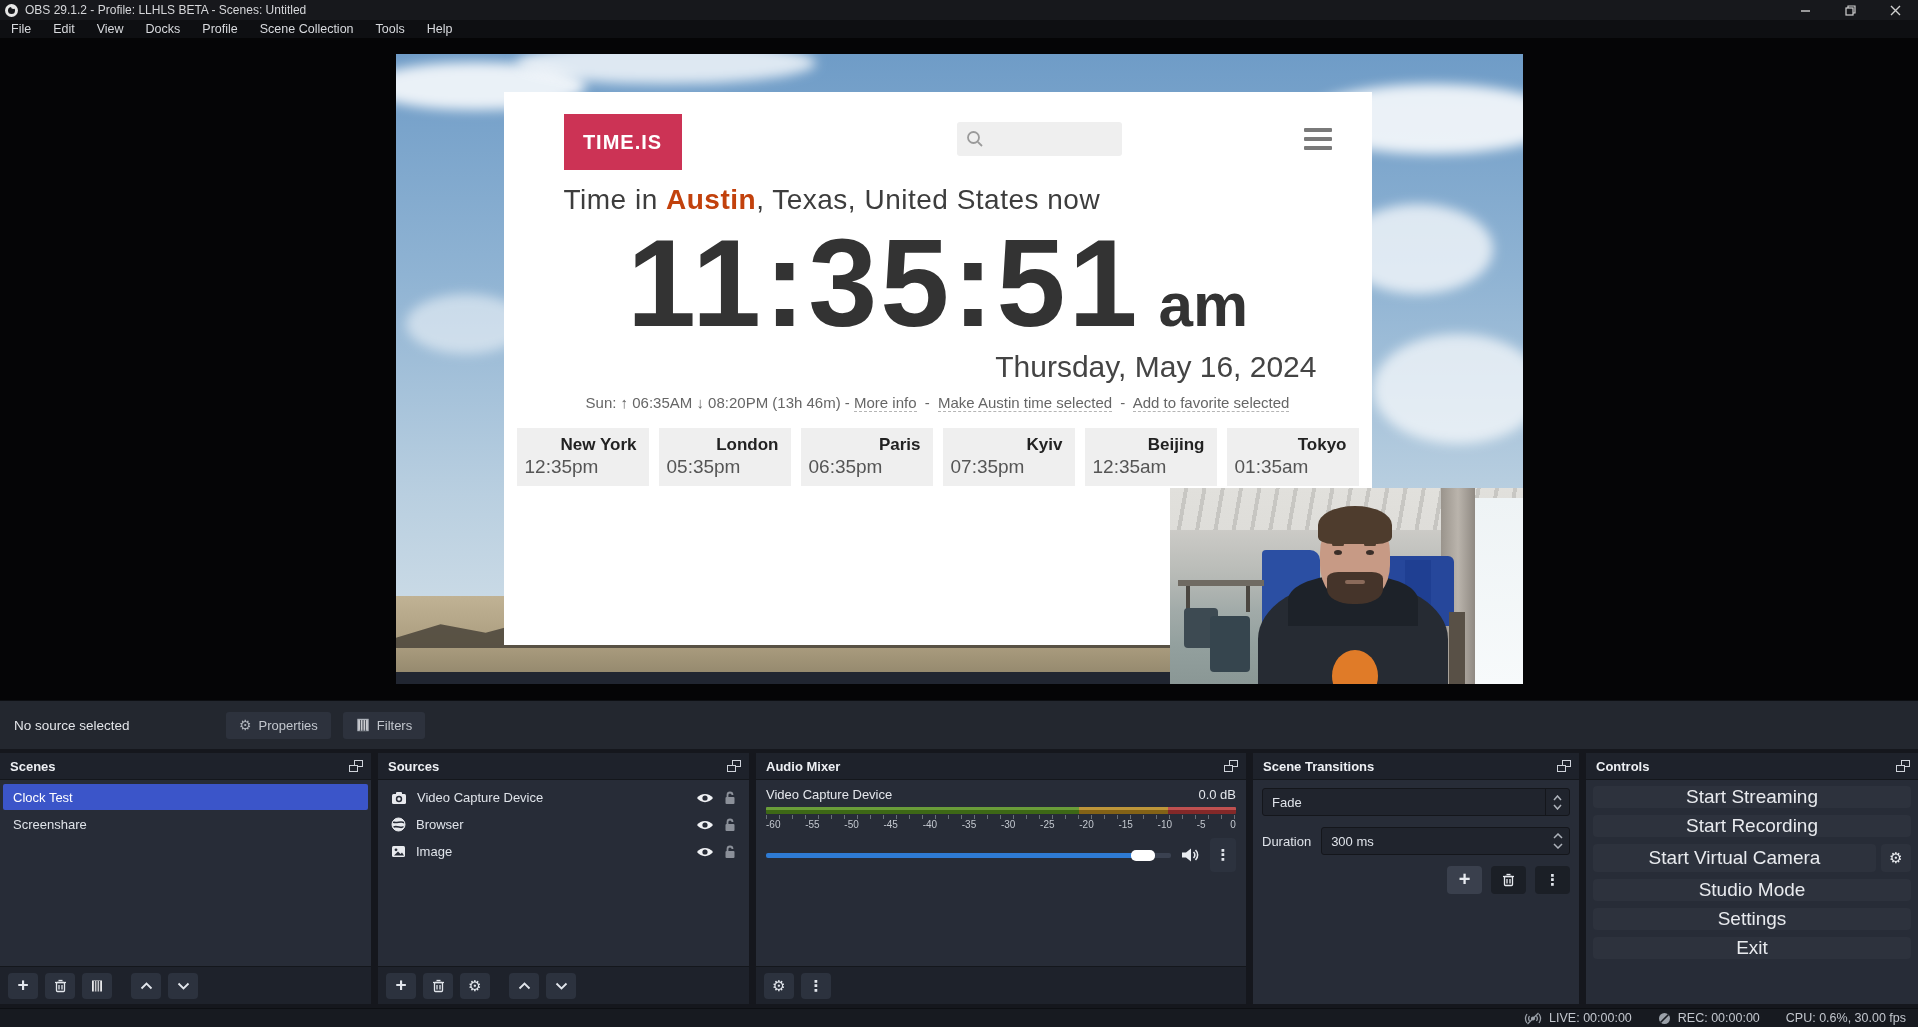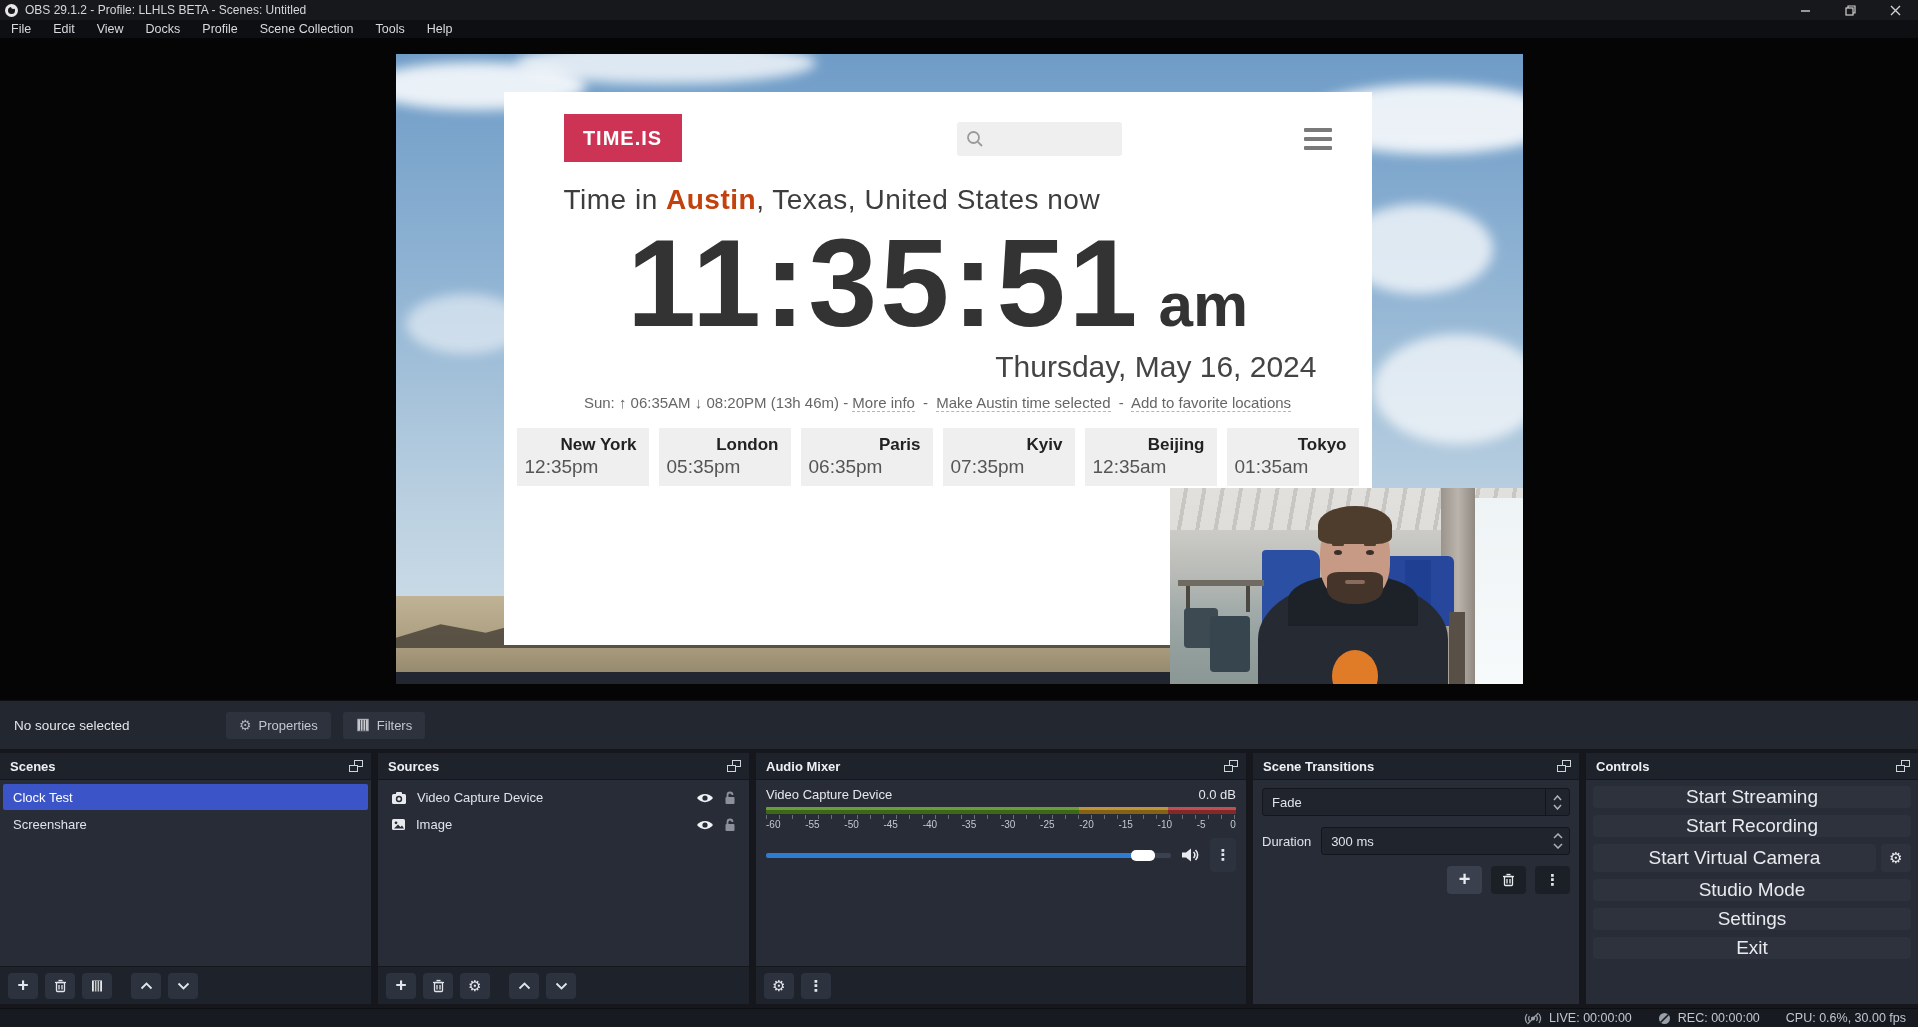--- a/index.html
+++ b/index.html
@@ -35,21 +35,21 @@
   .desert { position:absolute; left:0; bottom:0; width:100%; height:88px;
     background:linear-gradient(#c0b294 0%, #ab9d7f 55%, #8d8268 100%); }
   .mounds { position:absolute; left:0; top:18px; width:100%; height:34px; background:#4a443a; opacity:.85;
     clip-path:polygon(0 70%,4% 30%,8% 55%,12% 20%,16% 65%,22% 45%,28% 75%,34% 35%,40% 60%,46% 25%,52% 55%,58% 40%,64% 70%,70% 30%,76% 55%,82% 45%,88% 65%,94% 35%,100% 60%,100% 100%,0 100%); }
   .dark-strip { position:absolute; left:0; bottom:0; width:100%; height:12px; background:#212631; }
 
   
   .webpage { position:absolute; left:108px; top:38px; width:868px; height:553px; background:#fff; z-index:2;
     color:#3c3c3c; }
   .site-header { position:relative; height:92px; }
-  .site-logo { position:absolute; left:60px; top:22px; width:118px; height:48px; display:flex; align-items:center; justify-content:center;
+  .site-logo { position:absolute; left:60px; top:22px; width:118px; height:56px; display:flex; align-items:center; justify-content:center;
     color:#fff; font-weight:bold; font-size:20px; letter-spacing:1px; }
   .site-search { position:absolute; right:250px; top:30px; width:165px; height:34px; background:#efefef; border-radius:3px;
     display:flex; align-items:center; padding-left:8px; }
   .hamburger { position:absolute; right:40px; top:36px; width:28px; height:22px; display:flex; flex-direction:column; justify-content:space-between; }
   .hamburger span { display:block; height:4px; background:#7a7a7a; border-radius:1px; }
   .site-heading { padding-left:60px; font-size:28px; color:#3d3d3d; letter-spacing:.5px; }
   .site-heading b { color:#c2410c;text-align:center; }
   .clock-row { display:flex; align-items:baseline; justify-content:center; margin-top:2px; }
   .clock-time { font-size:124px; font-weight:bold; color:#333; letter-spacing:3px; line-height:1.05; }
   .clock-ampm { font-size:62px; font-weight:bold; color:#333; margin-left:18px; }
@@ -243,21 +243,21 @@
           <span class="clock-time">11:35:51</span>
           <span class="clock-ampm">am</span>
         </div>
         <div class="site-date">Thursday, May 16, 2024</div>
         <div class="sun-line">
           <span>Sun: ↑ 06:35AM ↓ 08:20PM (13h 46m) -</span>
           <span class="lnk">More info</span>
           <span class="sep">-</span>
           <span class="lnk">Make Austin time selected</span>
           <span class="sep">-</span>
-          <span class="lnk">Add to favorite locations</span>
+          <span class="lnk">Add to favorite selected</span>
         </div>
         <div class="cities">
           <div class="city-box">
             <div class="city-name">New York</div>
             <div class="city-time">12:35pm</div>
           </div>
           <div class="city-box">
             <div class="city-name">London</div>
             <div class="city-time">05:35pm</div>
           </div>
@@ -395,20 +395,36 @@
             <svg width="18" height="12" viewBox="0 0 18 12">
                 <path d="M1 6 C5 0.5 13 0.5 17 6 C13 11.5 5 11.5 1 6 Z" fill="#f0f2f5"></path>
                 <circle cx="9" cy="6" r="2.6" fill="#272c37"></circle>
               </svg>
             <svg width="12" height="14" viewBox="0 0 12 14">
                 <rect x="1.5" y="6" width="9" height="7" rx="1" fill="#8b9099"></rect>
                 <path d="M3.5 6 V4 a2.5 2.5 0 0 1 5 0" fill="none" stroke="#8b9099" stroke-width="1.8"></path>
               </svg>
           </div>
           <div class="src-row">
+            <svg width="15" height="15" viewBox="0 0 15 15">
+                <circle cx="7.5" cy="7.5" r="6.5" fill="#e8eaee"></circle>
+                <path d="M2 5 C6 7 10 3 13.5 6 M2.5 10 C7 8.5 10 12 12.5 9.5" stroke="#272c37" stroke-width="1.6" fill="none"></path>
+                <circle cx="7.5" cy="7.5" r="6.5" fill="none" stroke="#e8eaee" stroke-width="1"></circle>
+              </svg>
+            <span class="grow">Browser</span>
+            <svg width="18" height="12" viewBox="0 0 18 12">
+                <path d="M1 6 C5 0.5 13 0.5 17 6 C13 11.5 5 11.5 1 6 Z" fill="#f0f2f5"></path>
+                <circle cx="9" cy="6" r="2.6" fill="#272c37"></circle>
+              </svg>
+            <svg width="12" height="14" viewBox="0 0 12 14">
+                <rect x="1.5" y="6" width="9" height="7" rx="1" fill="#8b9099"></rect>
+                <path d="M3.5 6 V4 a2.5 2.5 0 0 1 5 0" fill="none" stroke="#8b9099" stroke-width="1.8"></path>
+              </svg>
+          </div>
+          <div class="src-row">
             <svg width="15" height="13" viewBox="0 0 15 13">
                 <rect x="1" y="1" width="13" height="11" rx="1.5" fill="#e8eaee"></rect>
                 <circle cx="5" cy="4.8" r="1.4" fill="#272c37"></circle>
                 <path d="M3 10.5 L7 6.5 L9.5 9 L11 7.5 L13 10.5 Z" fill="#272c37"></path>
               </svg>
             <span class="grow">Image</span>
             <svg width="18" height="12" viewBox="0 0 18 12">
                 <path d="M1 6 C5 0.5 13 0.5 17 6 C13 11.5 5 11.5 1 6 Z" fill="#f0f2f5"></path>
                 <circle cx="9" cy="6" r="2.6" fill="#272c37"></circle>
               </svg>

